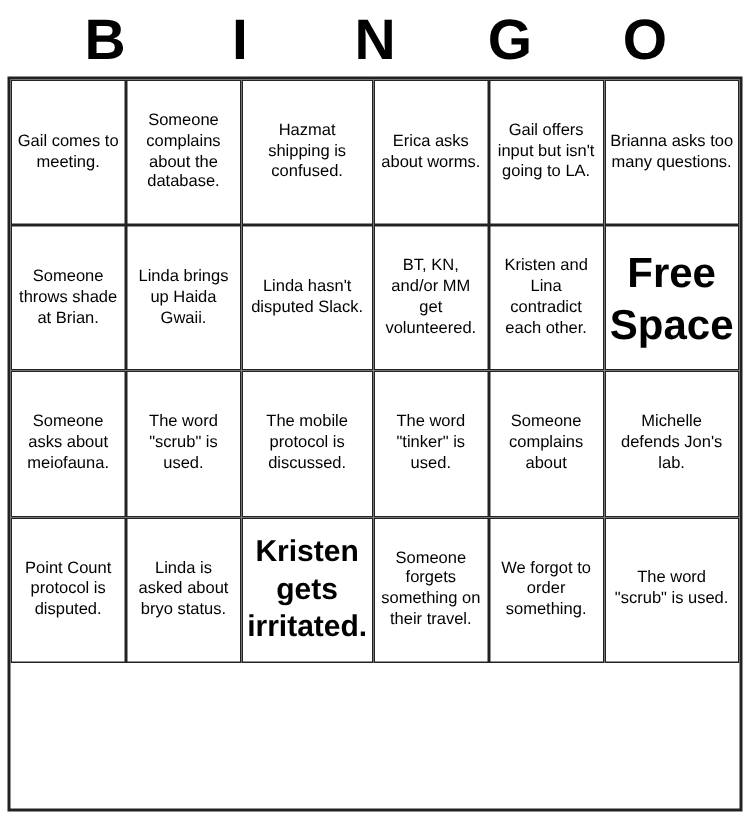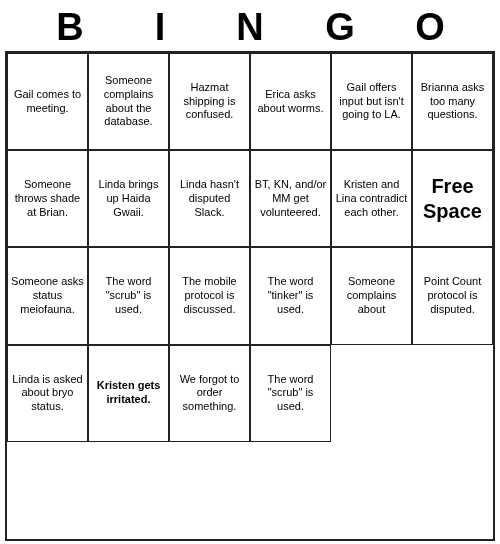--- a/index.html
+++ b/index.html
@@ -40,25 +40,25 @@
       display: flex;
       align-items: center;
       justify-content: center;
       text-align: center;
       padding: 3px;
       font-size: 11px;
       line-height: 1.25;
       background: white;
     }
     .free-space {
-      font-size: 20px;
+      font-size: 28px;
       font-weight: bold;
     }
     .big-text {
-      font-size: 11px;
+      font-size: 20px;
       font-weight: bold;
     }
   </style>
 </head>
 <body>
 
 <div class="title-row">
   <span class="title-letter">B</span>
   <span class="title-letter">I</span>
   <span class="title-letter">N</span>
@@ -72,23 +72,25 @@
     <div class="bingo-cell">Hazmat shipping is confused.</div>
     <div class="bingo-cell">Erica asks about worms.</div>
     <div class="bingo-cell">Gail offers input but isn't going to LA.</div>
     <div class="bingo-cell">Brianna asks too many questions.</div>
     <div class="bingo-cell">Someone throws shade at Brian.</div>
     <div class="bingo-cell">Linda brings up Haida Gwaii.</div>
     <div class="bingo-cell">Linda hasn't disputed Slack.</div>
     <div class="bingo-cell">BT, KN, and/or MM get volunteered.</div>
     <div class="bingo-cell">Kristen and Lina contradict each other.</div>
     <div class="bingo-cell free-space">Free Space</div>
-    <div class="bingo-cell">Someone asks status meiofauna.</div>
+    <div class="bingo-cell">Someone asks about meiofauna.</div>
     <div class="bingo-cell">The word "scrub" is used.</div>
     <div class="bingo-cell">The mobile protocol is discussed.</div>
     <div class="bingo-cell">The word "tinker" is used.</div>
     <div class="bingo-cell">Someone complains about</div>
+    <div class="bingo-cell">Michelle defends Jon's lab.</div>
     <div class="bingo-cell">Point Count protocol is disputed.</div>
     <div class="bingo-cell">Linda is asked about bryo status.</div>
     <div class="bingo-cell big-text">Kristen gets irritated.</div>
+    <div class="bingo-cell">Someone forgets something on their travel.</div>
     <div class="bingo-cell">We forgot to order something.</div>
     <div class="bingo-cell">The word "scrub" is used.</div>
   </div>
 
 </body></html>

